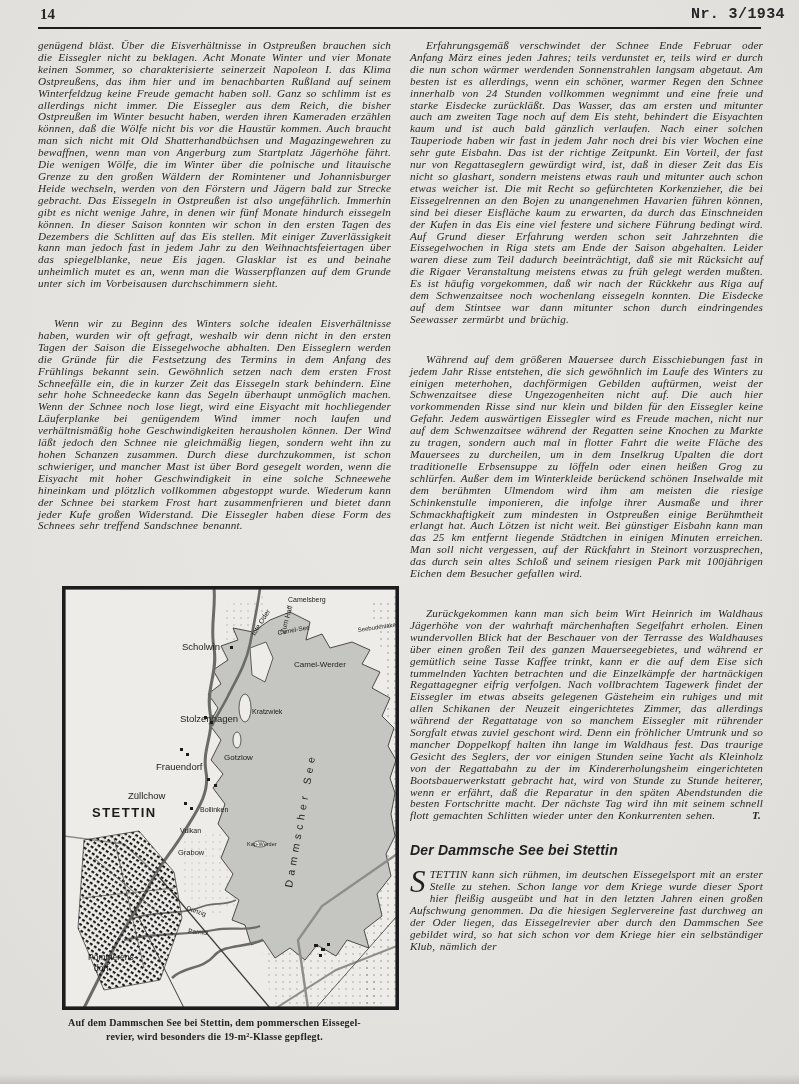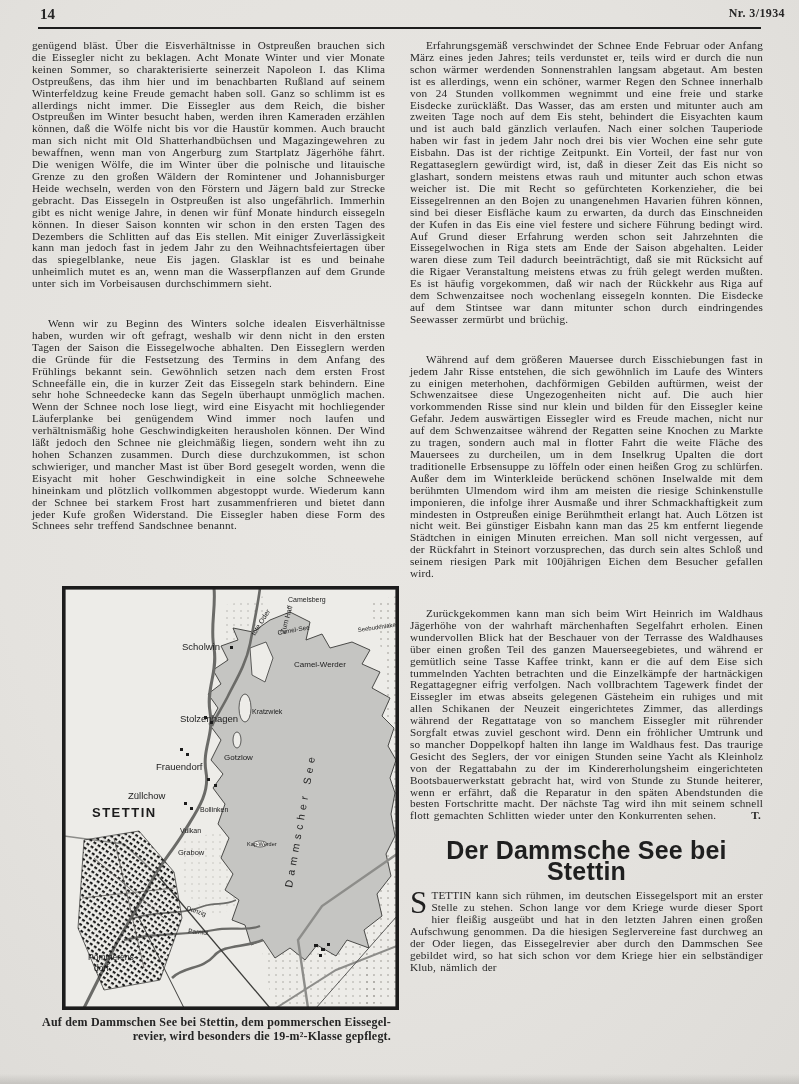--- a/index.html
+++ b/index.html
@@ -9,44 +9,44 @@
     background:radial-gradient(ellipse at 45% 40%, #e9e7e3 0%, #e4e2de 60%, #dddbd7 100%);
     color:#262626;
     padding-left:24px;
   }
   .page::after{
     content:"";position:absolute;left:0;right:0;bottom:0;height:10px;
     background:linear-gradient(180deg, rgba(0,0,0,0) 0%, rgba(120,118,114,.25) 100%);
     pointer-events:none;
   }
   .page-num{position:absolute;top:6px;left:40px;font-weight:bold;font-size:15px;}
-  .issue-num{position:absolute;top:6px;right:38px;font-weight:bold;font-size:12px;letter-spacing:.4px;}
+  .issue-num{position:absolute;top:6px;right:38px;font-weight:bold;font-size:15px;letter-spacing:.4px;font-family:Liberation Mono, monospace;}
   .head-rule{position:absolute;top:27px;left:38px;width:723px;height:2px;background:#1d1d1d;}
   .col{position:absolute;top:40px;width:353px;}
-  .col-left{left:32px;}
-  .col-right{left:410px;}
+  .col-left{left:38px;font-style:italic;}
+  .col-right{left:410px;font-style:italic;}
   p.body-text{
     margin:0;font-size:11.2px;line-height:11.9px;text-align:justify;
     letter-spacing:.15px;word-spacing:1.5px;color:#272727;
   }
   p.body-text + p.body-text{margin-top:28px;}
   p.indent{text-indent:16px;}
   .author{float:right;font-weight:bold;margin-right:2px;}
   .map-figure{
     position:absolute;left:62px;top:586px;width:337px;height:424px;
     border:2px solid #1c1c1c;box-sizing:border-box;background:#edece8;
   }
   .map-figure svg{display:block;width:100%;height:100%;}
   .map-caption{
-    position:absolute;left:38px;top:1016px;width:353px;text-align:right;
-    font-weight:bold;font-size:12px;line-height:13.5px;color:#242424;letter-spacing:.2px;
+    position:absolute;left:38px;top:1016px;width:353px;text-align:center;
+    font-weight:bold;font-size:10px;line-height:13.5px;color:#242424;letter-spacing:.2px;
   }
   .section-heading{
     margin:18px 0 8px 0;font-family:"Liberation Sans",sans-serif;font-weight:bold;
-    font-size:25px;line-height:21px;letter-spacing:.2px;color:#1f1f1f;text-align:center;
+    font-size:14px;line-height:21px;letter-spacing:.2px;color:#1f1f1f;
   }
   p.section-text{
     margin:0;font-size:11.2px;line-height:11.9px;text-align:justify;
     letter-spacing:.15px;word-spacing:1.5px;color:#272727;
   }
   .dropcap{
     float:left;font-size:31px;line-height:24px;padding:1px 4px 0 0;
     font-weight:normal;color:#1f1f1f;
   }
   .watermark{

